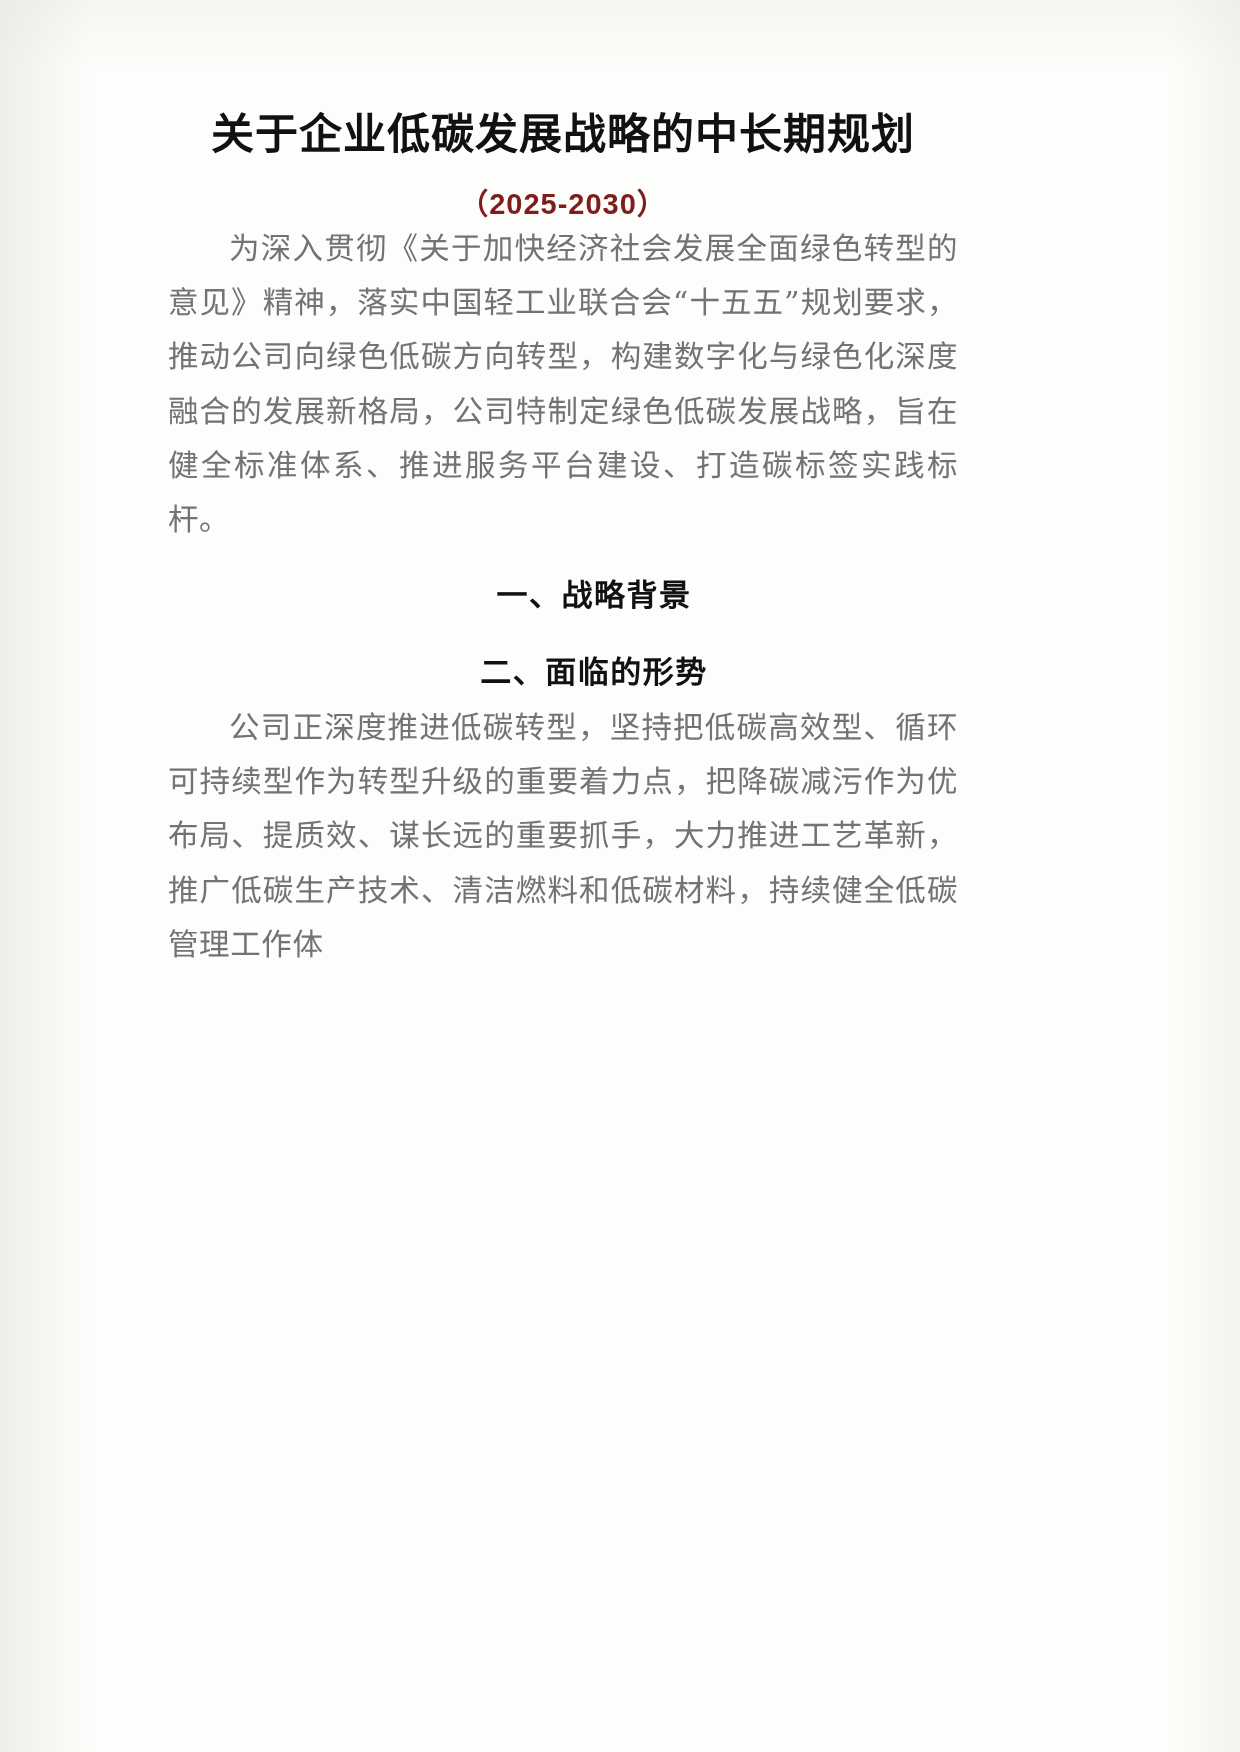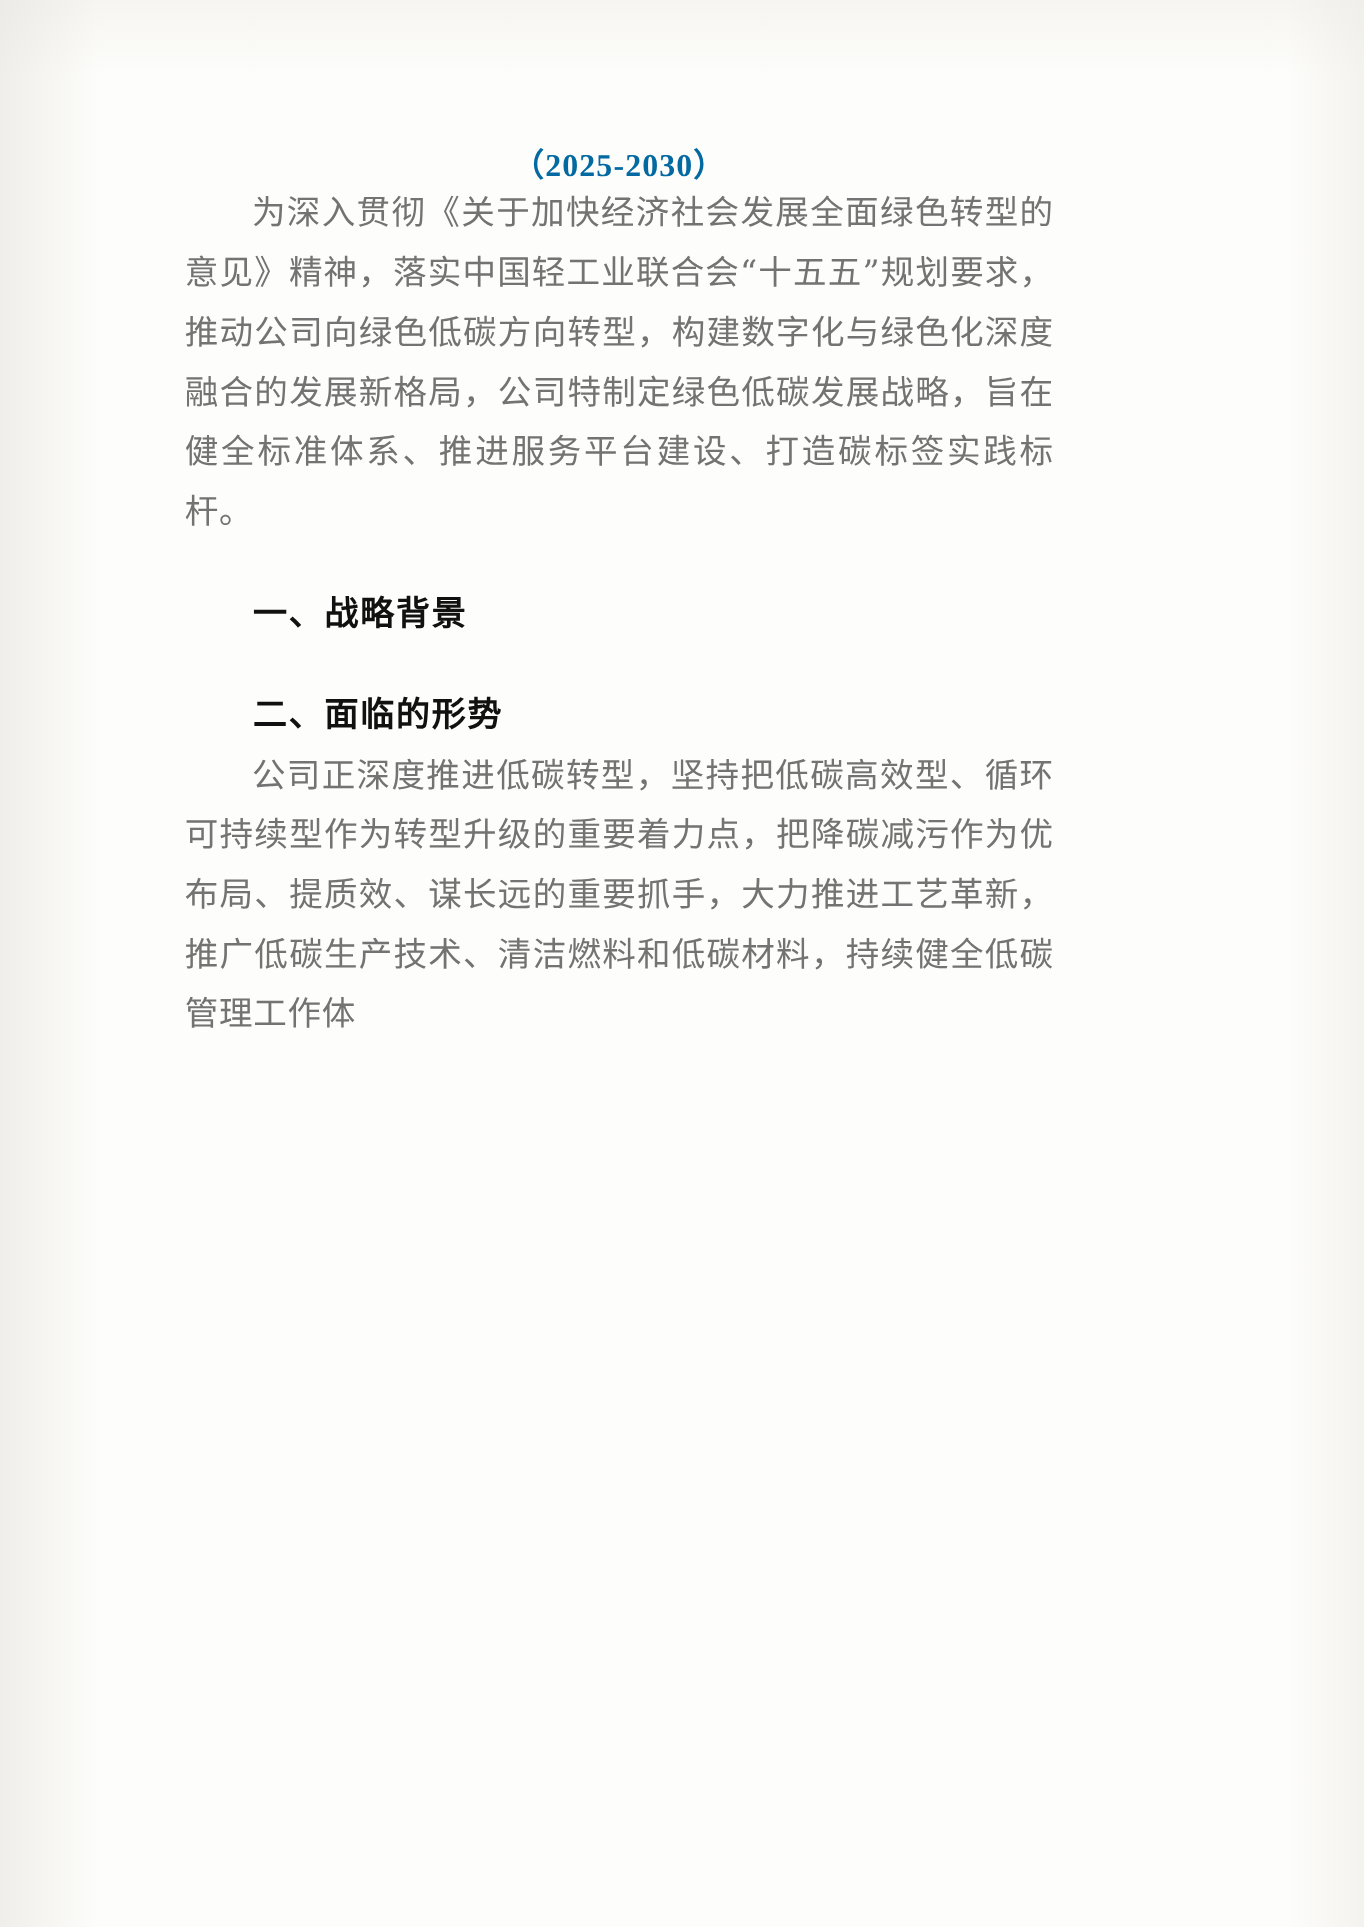--- a/index.html
+++ b/index.html
@@ -40,59 +40,61 @@
     font-family: "DejaVu Sans", "Liberation Sans", sans-serif;
     font-weight: bold;
     font-size: 43px;
     line-height: 1.25;
     text-align: center;
     letter-spacing: 1px;
     color: #111;
     margin: 0;
   }
   .doc-subtitle {
-    font-family: Liberation Serif, serif;
+    font-family: Liberation Sans, sans-serif;
     font-weight: bold;
     font-size: 29px;
     text-align: center;
     letter-spacing: 1px;
     margin: 18px 0 0 0;
-    color: #0369a1;
+    color: #7f1d1d;
   }
   p.body-text {
     font-size: 30.5px;
     line-height: 1.78;
     text-align: justify;
     text-justify: inter-ideograph;
     margin: 0;
     text-indent: 2em;
     letter-spacing: 0.6px;
     color: #737373;
   }
   .section-heading {
     font-family: "DejaVu Sans", "Liberation Sans", sans-serif;
     font-weight: bold;
     font-size: 31px;
     line-height: 1.7;
-    margin: 24px 0 2px 0;
+    margin: 8px 0 2px 0;
     text-indent: 2em;
     letter-spacing: 1.5px;
     color: #111;
+    text-align: center;
   }
   .block-gap { height: 14px; }
   .first-para { margin-top: 26px; }
 </style>
 </head>
 <body>
 
 <div class="page">
   <div class="scan-tint"></div>
 
   <div class="content">
 
+    <h1 class="doc-title">关于企业低碳发展战略的中长期规划</h1>
 
     <div class="doc-subtitle">（2025-2030）</div>
 
     <p class="body-text first-para">为深入贯彻《关于加快经济社会发展全面绿色转型的意见》精神，落实中国轻工业联合会“十五五”规划要求，推动公司向绿色低碳方向转型，构建数字化与绿色化深度融合的发展新格局，公司特制定绿色低碳发展战略，旨在健全标准体系、推进服务平台建设、打造碳标签实践标杆。</p>
 
     <div class="block-gap"></div>
 
     <h2 class="section-heading">一、战略背景</h2>
 
 

